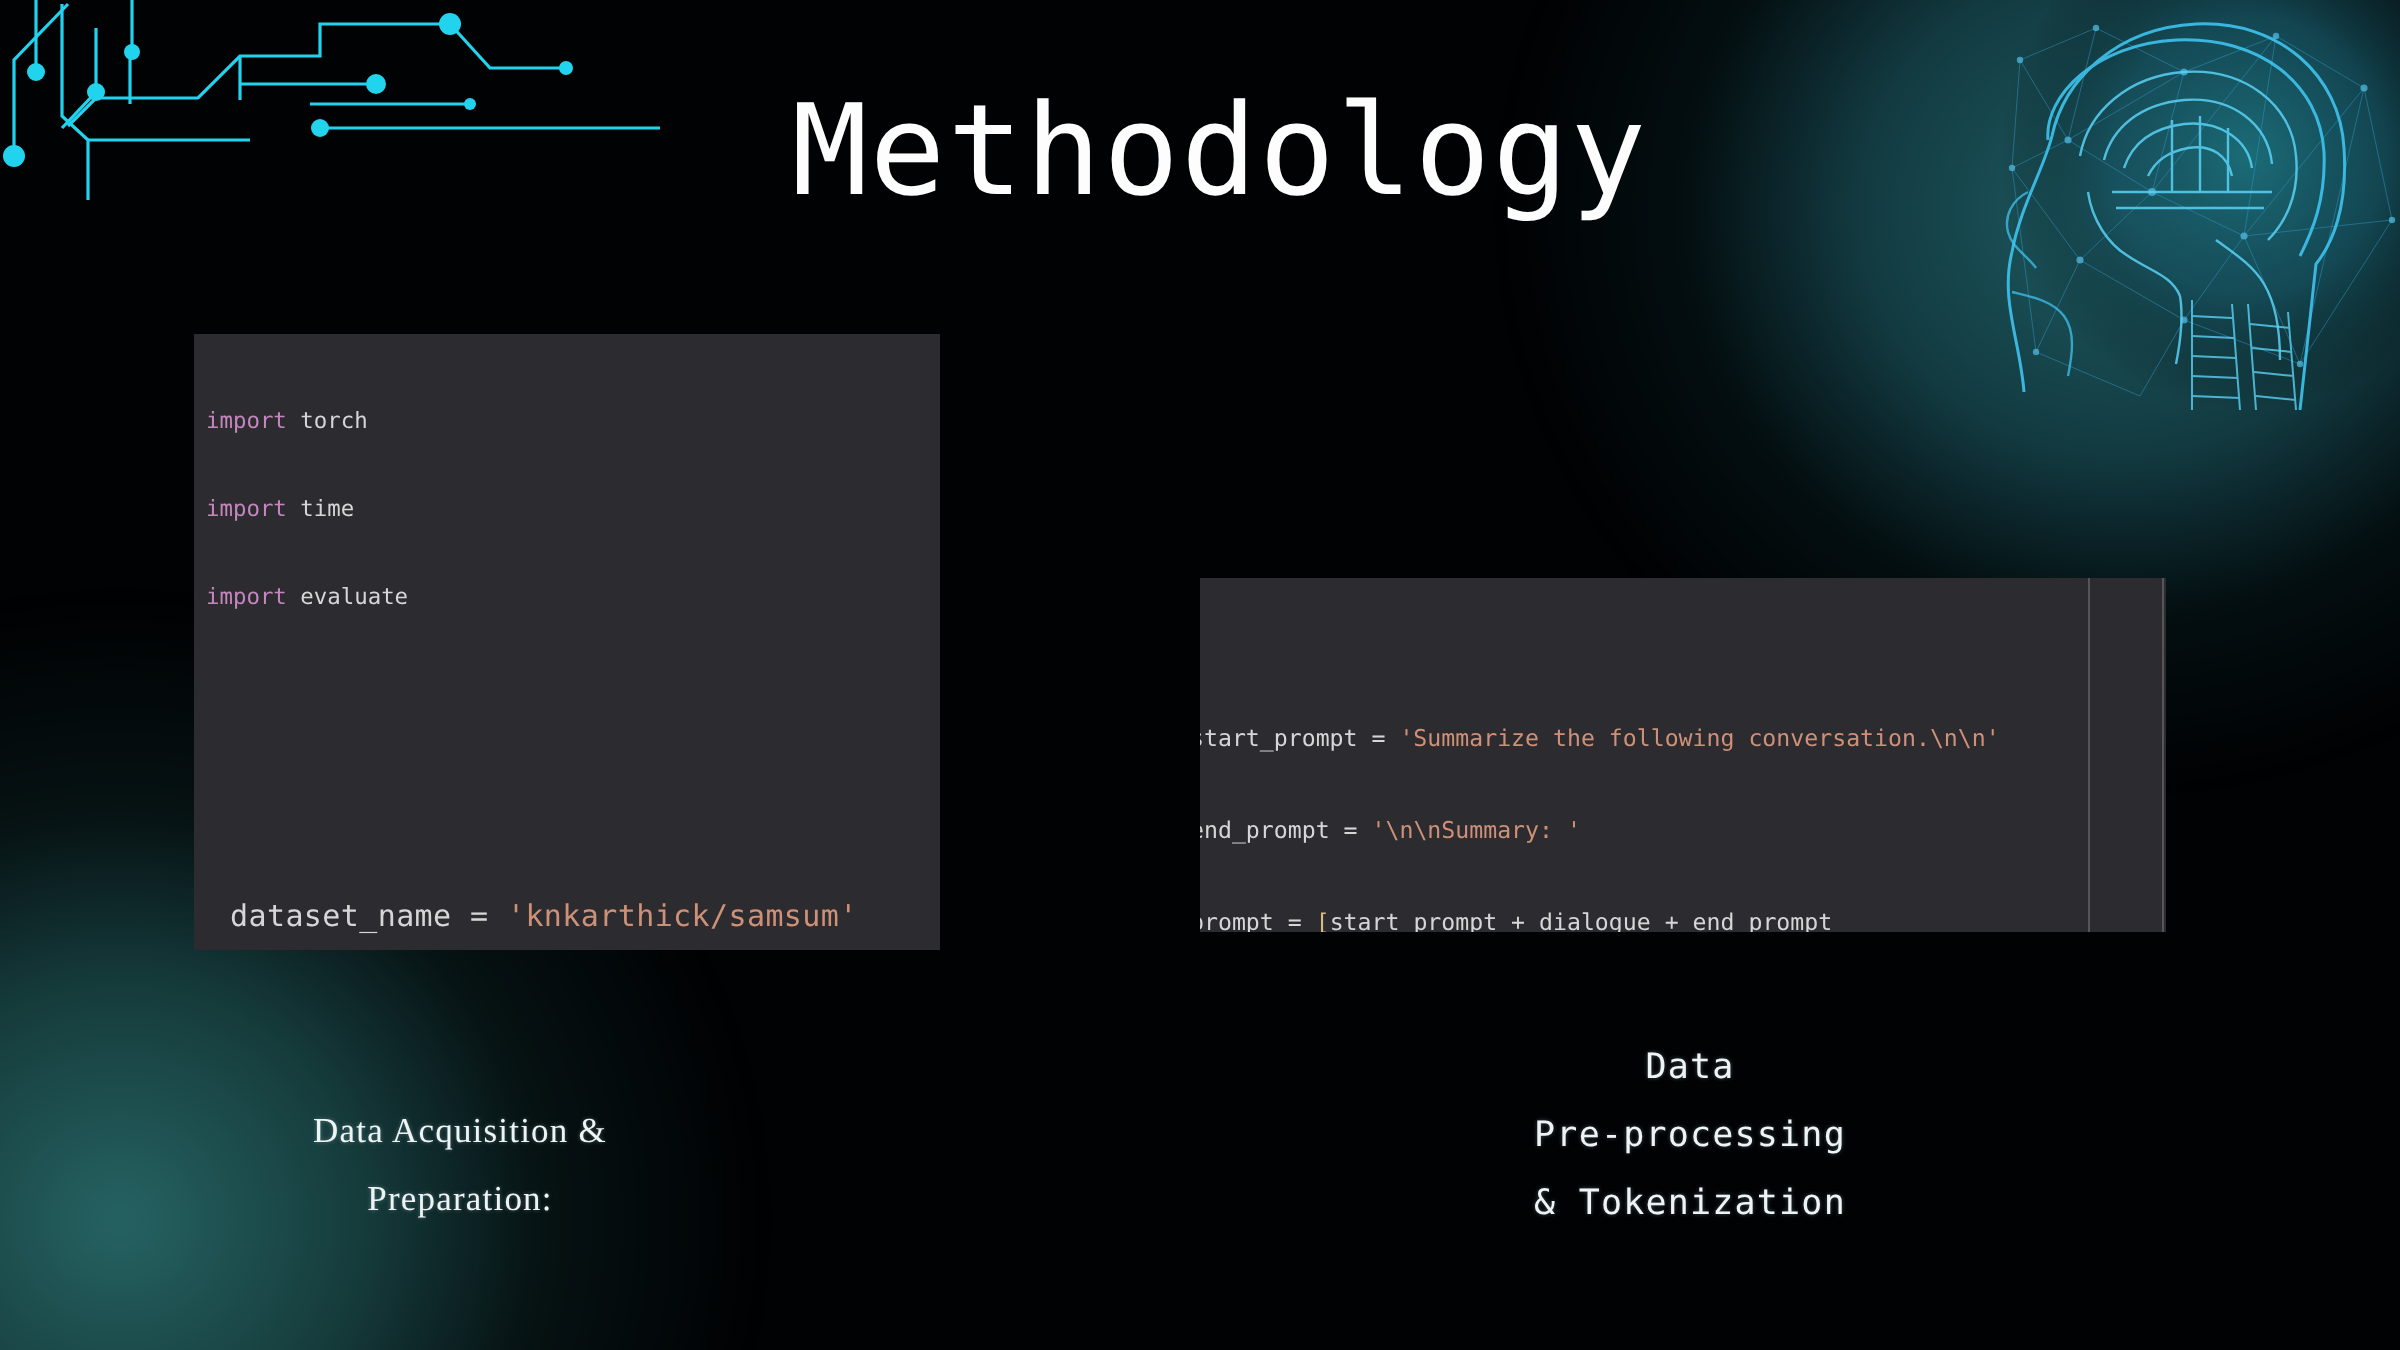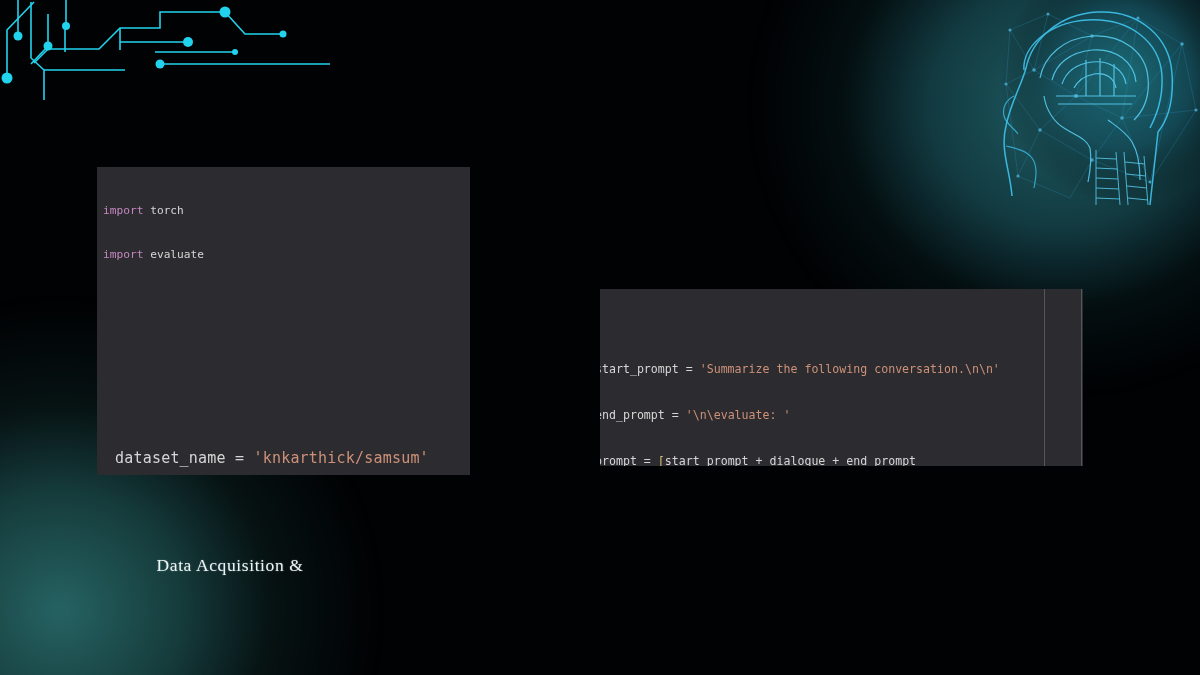--- a/index.html
+++ b/index.html
@@ -220,23 +220,25 @@
       <path d="M124 152 L128 205 M144 156 L148 205"></path>
       <path d="M125 162 L145 164 M126 174 L146 176 M127 186 L147 188
                M128 198 L148 200"></path>
     </g>
     <g stroke="#3fc3ee" fill="none" stroke-width="1.2" opacity=".75">
       <path d="M14 96 C6 100 2 108 4 116 C6 124 14 128 18 134"></path>
       <path d="M6 146 C14 148 26 150 32 158 C38 166 36 178 34 188"></path>
     </g>
   </svg>
 
+  <div id="slide-title">Methodology</div>
 
   <div id="code-panel-imports" class="code-panel">
     <div class="codeline"><span class="kw">import</span> torch</div>
+    <div class="codeline"><span class="kw">import</span> time</div>
     <div class="codeline"><span class="kw">import</span> evaluate</div>
     
     
     
     
     
     
     
     
     
@@ -245,30 +247,36 @@
   <div id="code-panel-config" class="code-panel">
     <div class="codeline">dataset_name = <span class="str">'knkarthick/samsum'</span></div>
     
     
   </div>
 
   <div id="code-panel-preprocess" class="code-panel">
     <div class="ruler" id="ruler-a"></div>
     <div class="ruler" id="ruler-b"></div>
     <div class="codeline">start_prompt = <span class="str">'Summarize the following conversation.\n\n'</span></div>
-    <div class="codeline">end_prompt = <span class="str">'\n\evaluate: '</span></div>
+    <div class="codeline">end_prompt = <span class="str">'\n\nSummary: '</span></div>
     <div class="codeline">prompt = <span class="brk">[</span>start_prompt + dialogue + end_prompt</div>
     
     
     
     
     
     
     
     
   </div>
 
   <div id="caption-left" class="caption">
     <div>Data Acquisition &amp;</div>
-  </div>
-
+    <div>Preparation:</div>
+  </div>
+
+  <div id="caption-right" class="caption">
+    <div>Data</div>
+    <div>Pre-processing</div>
+    <div>&amp; Tokenization</div>
+  </div>
 
 </div>
 
 </body></html>

